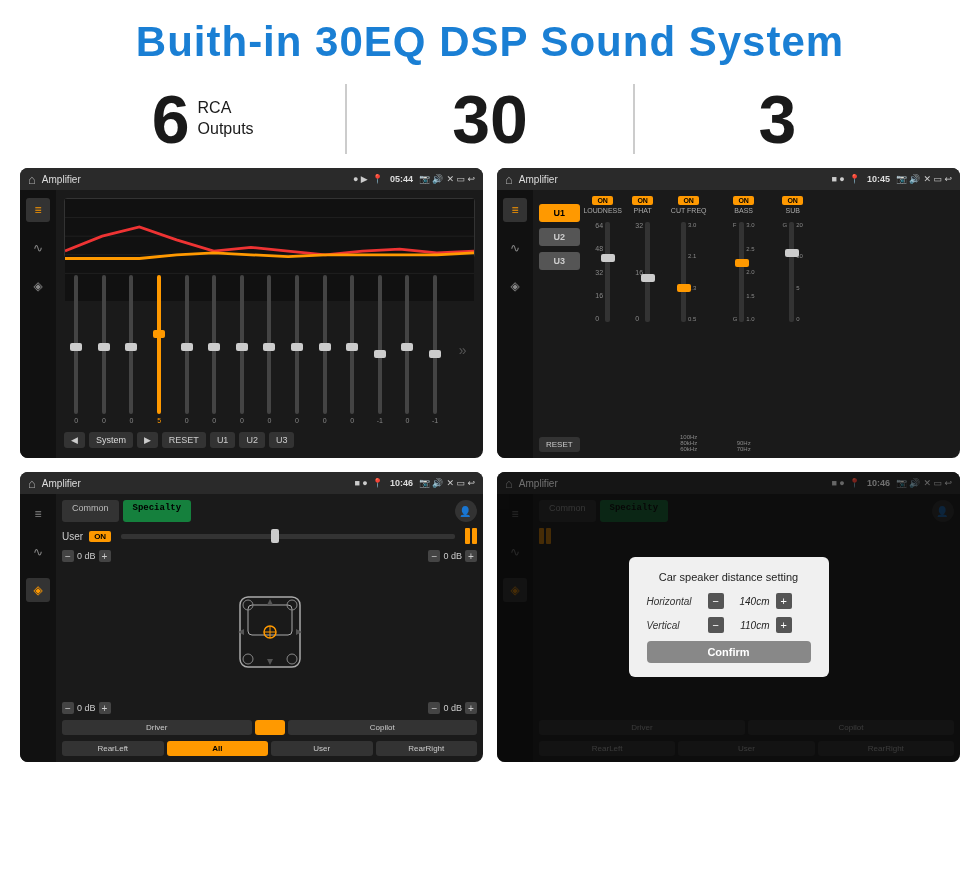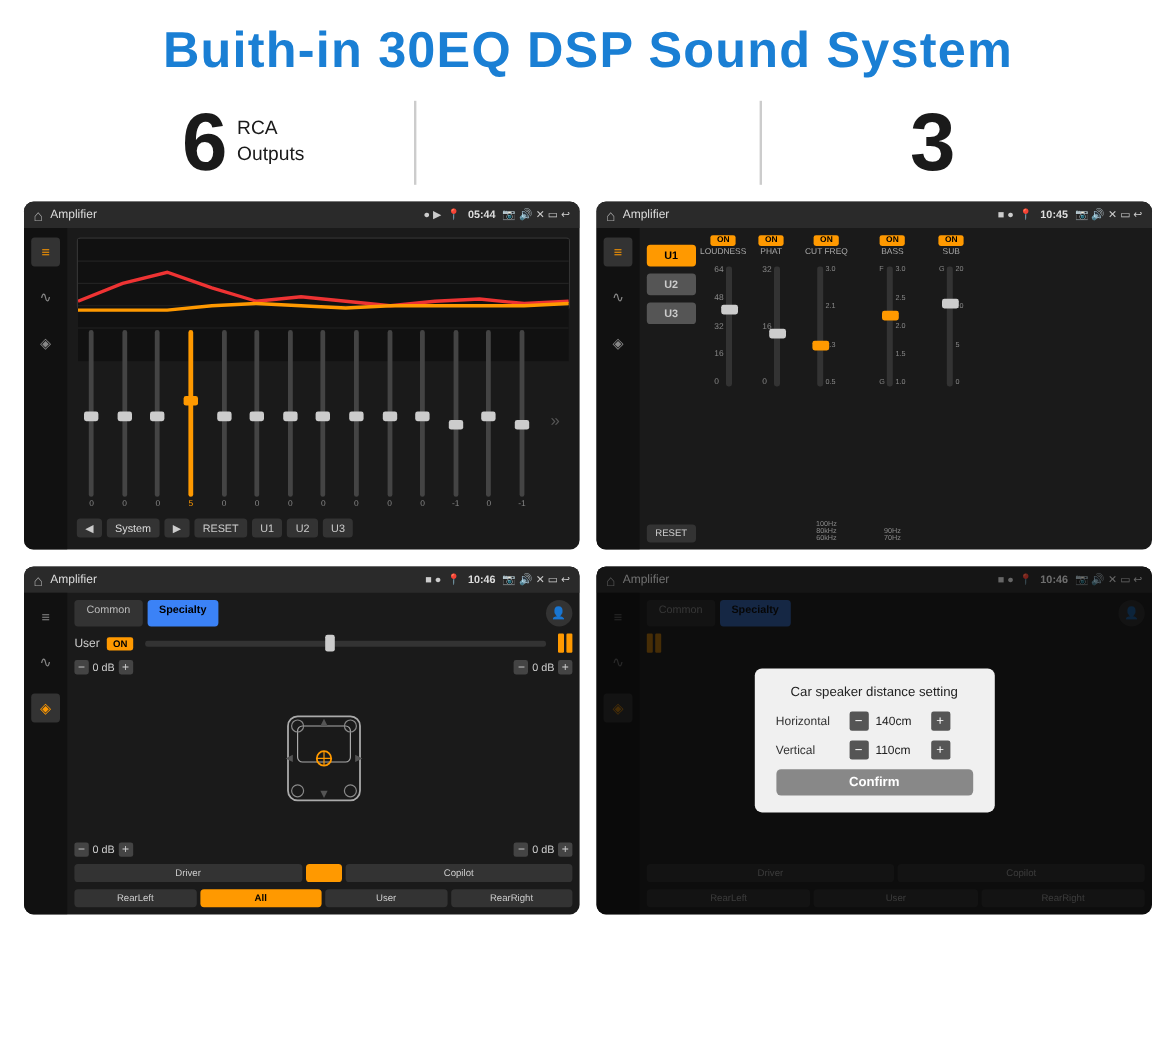--- a/index.html
+++ b/index.html
@@ -276,23 +276,24 @@
 
     .tab-btn {
       background: #333;
       color: #bbb;
       border-radius: 3px;
       padding: 3px 10px;
       font-size: 9px;
     }
 
     .tab-btn.active-tab {
-      background: #3b82f6;
+      background: #15803d;
       color: #000;
       font-weight: bold;
+      font-family: Liberation Mono, monospace;
     }
 
     .fader-label-row {
       display: flex;
       align-items: center;
       gap: 6px;
     }
 
     .fader-lbl {
       font-size: 10px;
@@ -366,20 +367,21 @@
       color: #222;
       text-align: center;
       margin-bottom: 10px;
     }
 
     .dialog-row {
       display: flex;
       align-items: center;
       margin-bottom: 8px;
       gap: 6px;
+      font-style: italic;
     }
 
     .dialog-row-label {
       font-size: 10px;
       color: #333;
       width: 55px;
     }
 
     .dialog-minus, .dialog-plus {
       width: 16px;
@@ -391,21 +393,21 @@
       justify-content: center;
       font-size: 11px;
       color: #fff;
       cursor: pointer;
     }
 
     .dialog-value {
       font-size: 10px;
       color: #222;
       width: 40px;
-      text-align: left;
+      text-align: right;
     }
 
     .dialog-confirm {
       background: #888;
       color: #fff;
       border-radius: 4px;
       padding: 5px 0;
       text-align: center;
       font-size: 11px;
       font-weight: bold;
@@ -418,20 +420,21 @@
 
 <div class="main-title">Buith-in 30EQ DSP Sound System</div>
 
 <div class="stats-row">
   <div class="stat-item">
     <span class="stat-number">6</span>
     <span class="stat-text">RCA<br>Outputs</span>
   </div>
   <div class="stat-divider"></div>
   <div class="stat-item">
+    <span class="stat-number">30</span>
   </div>
   <div class="stat-divider"></div>
   <div class="stat-item">
     <span class="stat-number">3</span>
   </div>
 </div>
 
 <div class="screens-grid">
 
   <div class="screen-card">

